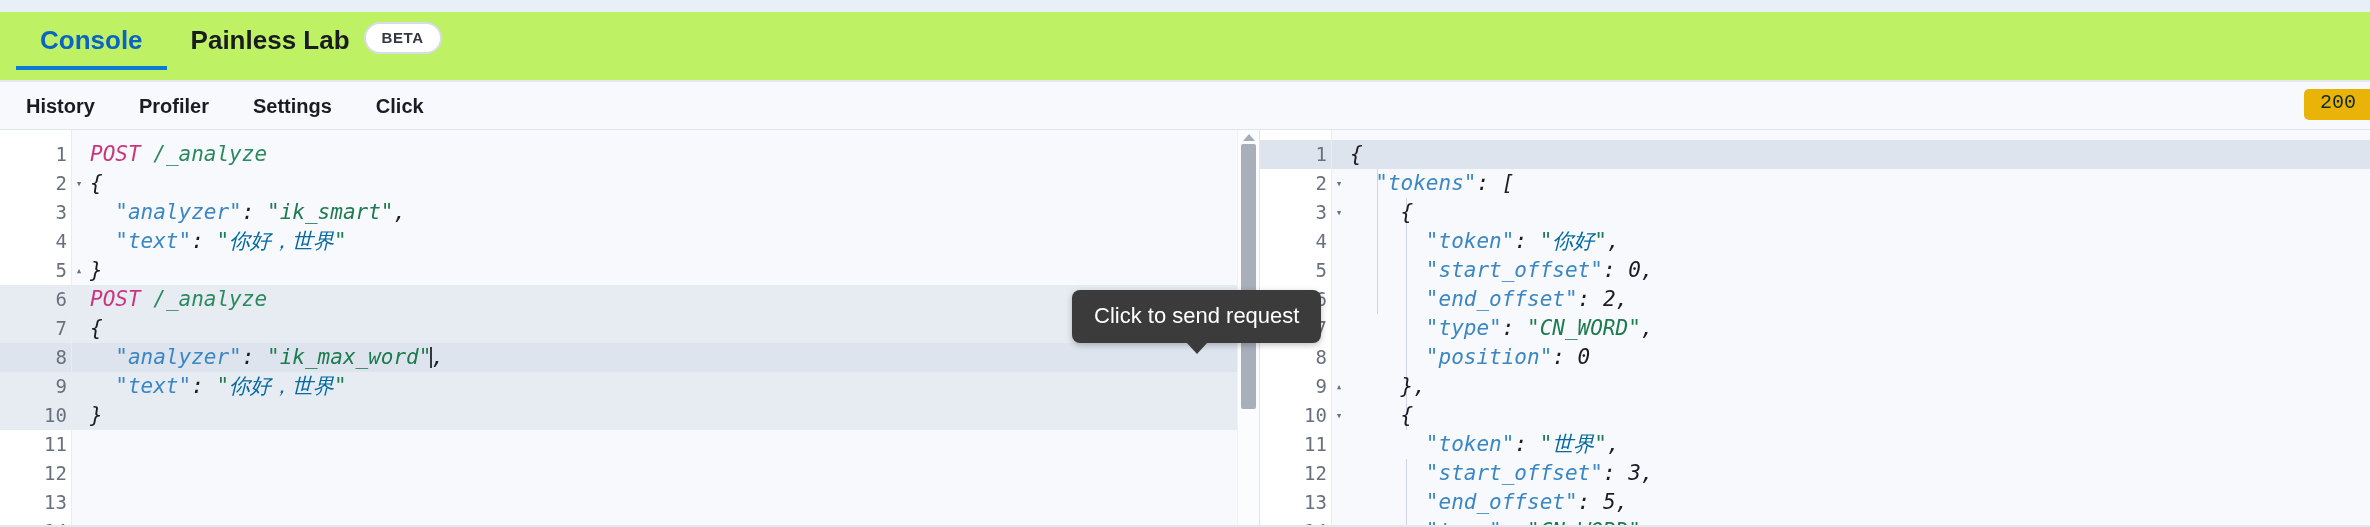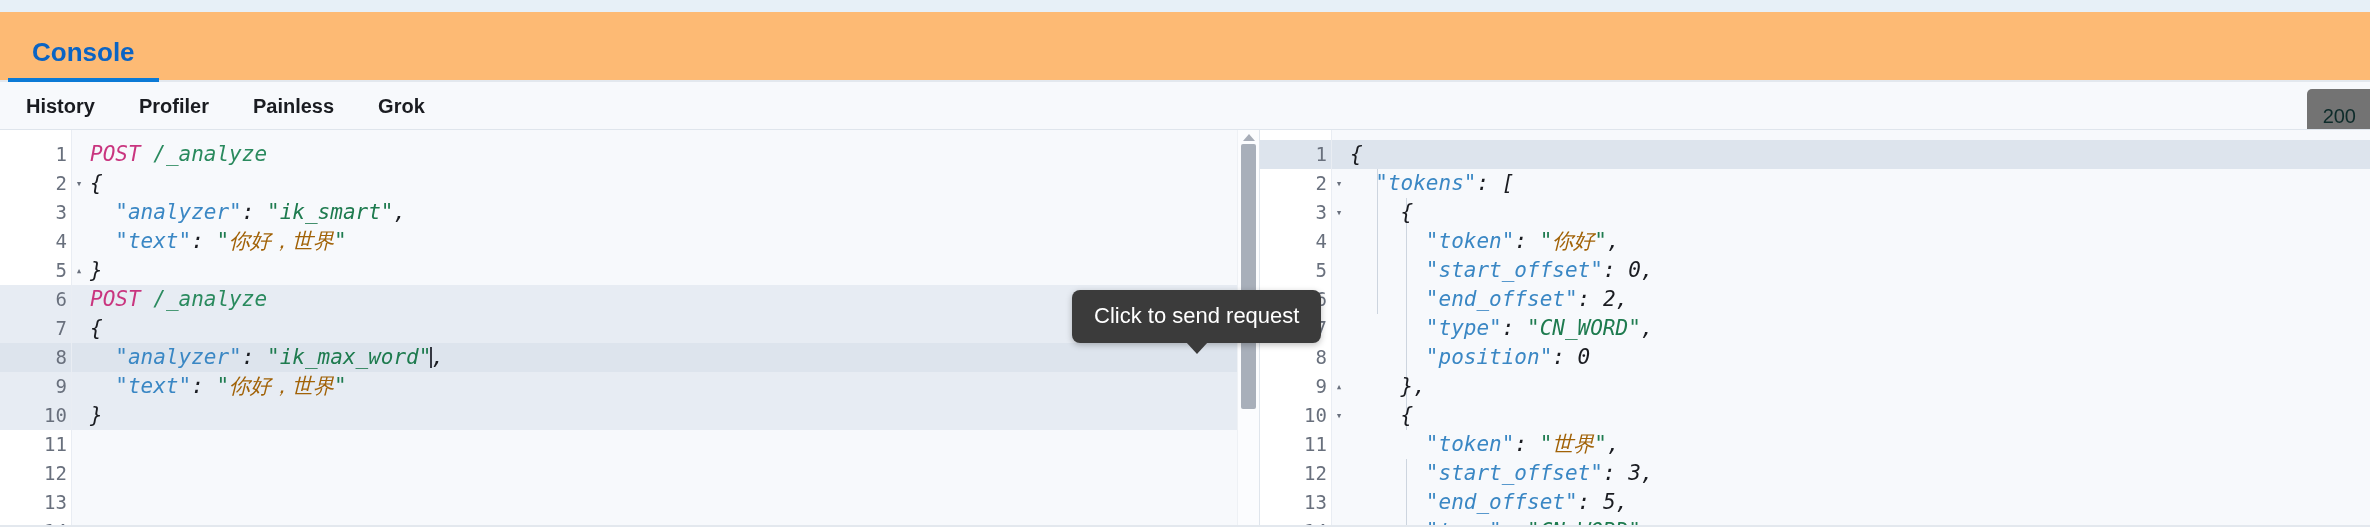--- a/index.html
+++ b/index.html
@@ -15,24 +15,24 @@
   
   .top-strip {
     height: 12px;
     background: #e7f0f7;
     width: 100%;
   }
 
   
   .tabbar {
     height: 70px;
-    background: #fdba74;
-    display: flex;
-    align-items: flex-end;
-    padding: 0 0 0 8px;
+    background: #bef264;
+    display: flex;
+    align-items: center;
+    padding: 0 0 0 16px;
     position: relative;
   }
   .tabbar::after {
     content: "";
     position: absolute;
     left: 0; right: 0; bottom: 0;
     height: 2px;
     background: #e3e8ee;
   }
   .tab {
@@ -93,26 +93,26 @@
     font-weight: bold;
     color: #1a1c21;
     padding: 0 22px;
     cursor: pointer;
     white-space: nowrap;
   }
   .status-badge {
     position: absolute;
     right: 0;
     top: 7px;
-    background: #737373;
+    background: #eab308;
     color: #0d2b2a;
     font-size: 20px;
-    padding: 16px 14px 6px 16px;
+    padding: 2px 14px 6px 16px;
     border-radius: 5px 0 0 5px;
-    font-family: Liberation Sans, sans-serif;
+    font-family: Liberation Mono, monospace;
   }
 
   
   .main {
     display: flex;
     height: 395px;
     width: 100%;
     position: relative;
   }
 
@@ -184,21 +184,21 @@
   .cline.hl-line  { background: #dde4ed; }
 
   
   .t-method  { color: #c9357f; }
   .t-url     { color: #2a8a5e; }
   .t-key     { color: #3a87c4; }
   .t-str     { color: #1e7b4f; }
   .t-num     { color: #1a1c21; }
   .t-punc    { color: #1a1c21; }
   .t-brace   { color: #1a1c21; }
-  .t-cjk     { color: #a16207; }
+  .t-cjk     { color: #0369a1; }
 
   .caret {
     display: inline-block;
     width: 0;
     border-left: 2px solid #343741;
     height: 21px;
     vertical-align: -4px;
     margin: 0 -1px;
   }
 
@@ -291,28 +291,32 @@
 </style>
 </head>
 <body>
 
 <div class="top-strip"></div>
 
 <div class="tabbar" id="tabbar">
     <div class="tab active">
       <span>Console</span>
     </div>
+    <div class="tab">
+      <span>Painless Lab</span>
+      <span class="beta-badge">BETA</span>
+    </div>
   </div>
 
 <div class="submenu">
   <div id="submenu-items" style="display:flex;align-items:center;">
       <div class="submenu-item">History</div>
       <div class="submenu-item">Profiler</div>
-      <div class="submenu-item">Painless</div>
-      <div class="submenu-item">Grok</div>
+      <div class="submenu-item">Settings</div>
+      <div class="submenu-item">Click</div>
     </div>
   <div class="status-badge">200</div>
 </div>
 
 <div class="main">
 
   <div class="pane pane-left">
     <div class="editor">
       <div class="gutter" id="req-gutter">
           <div class="gnum">

